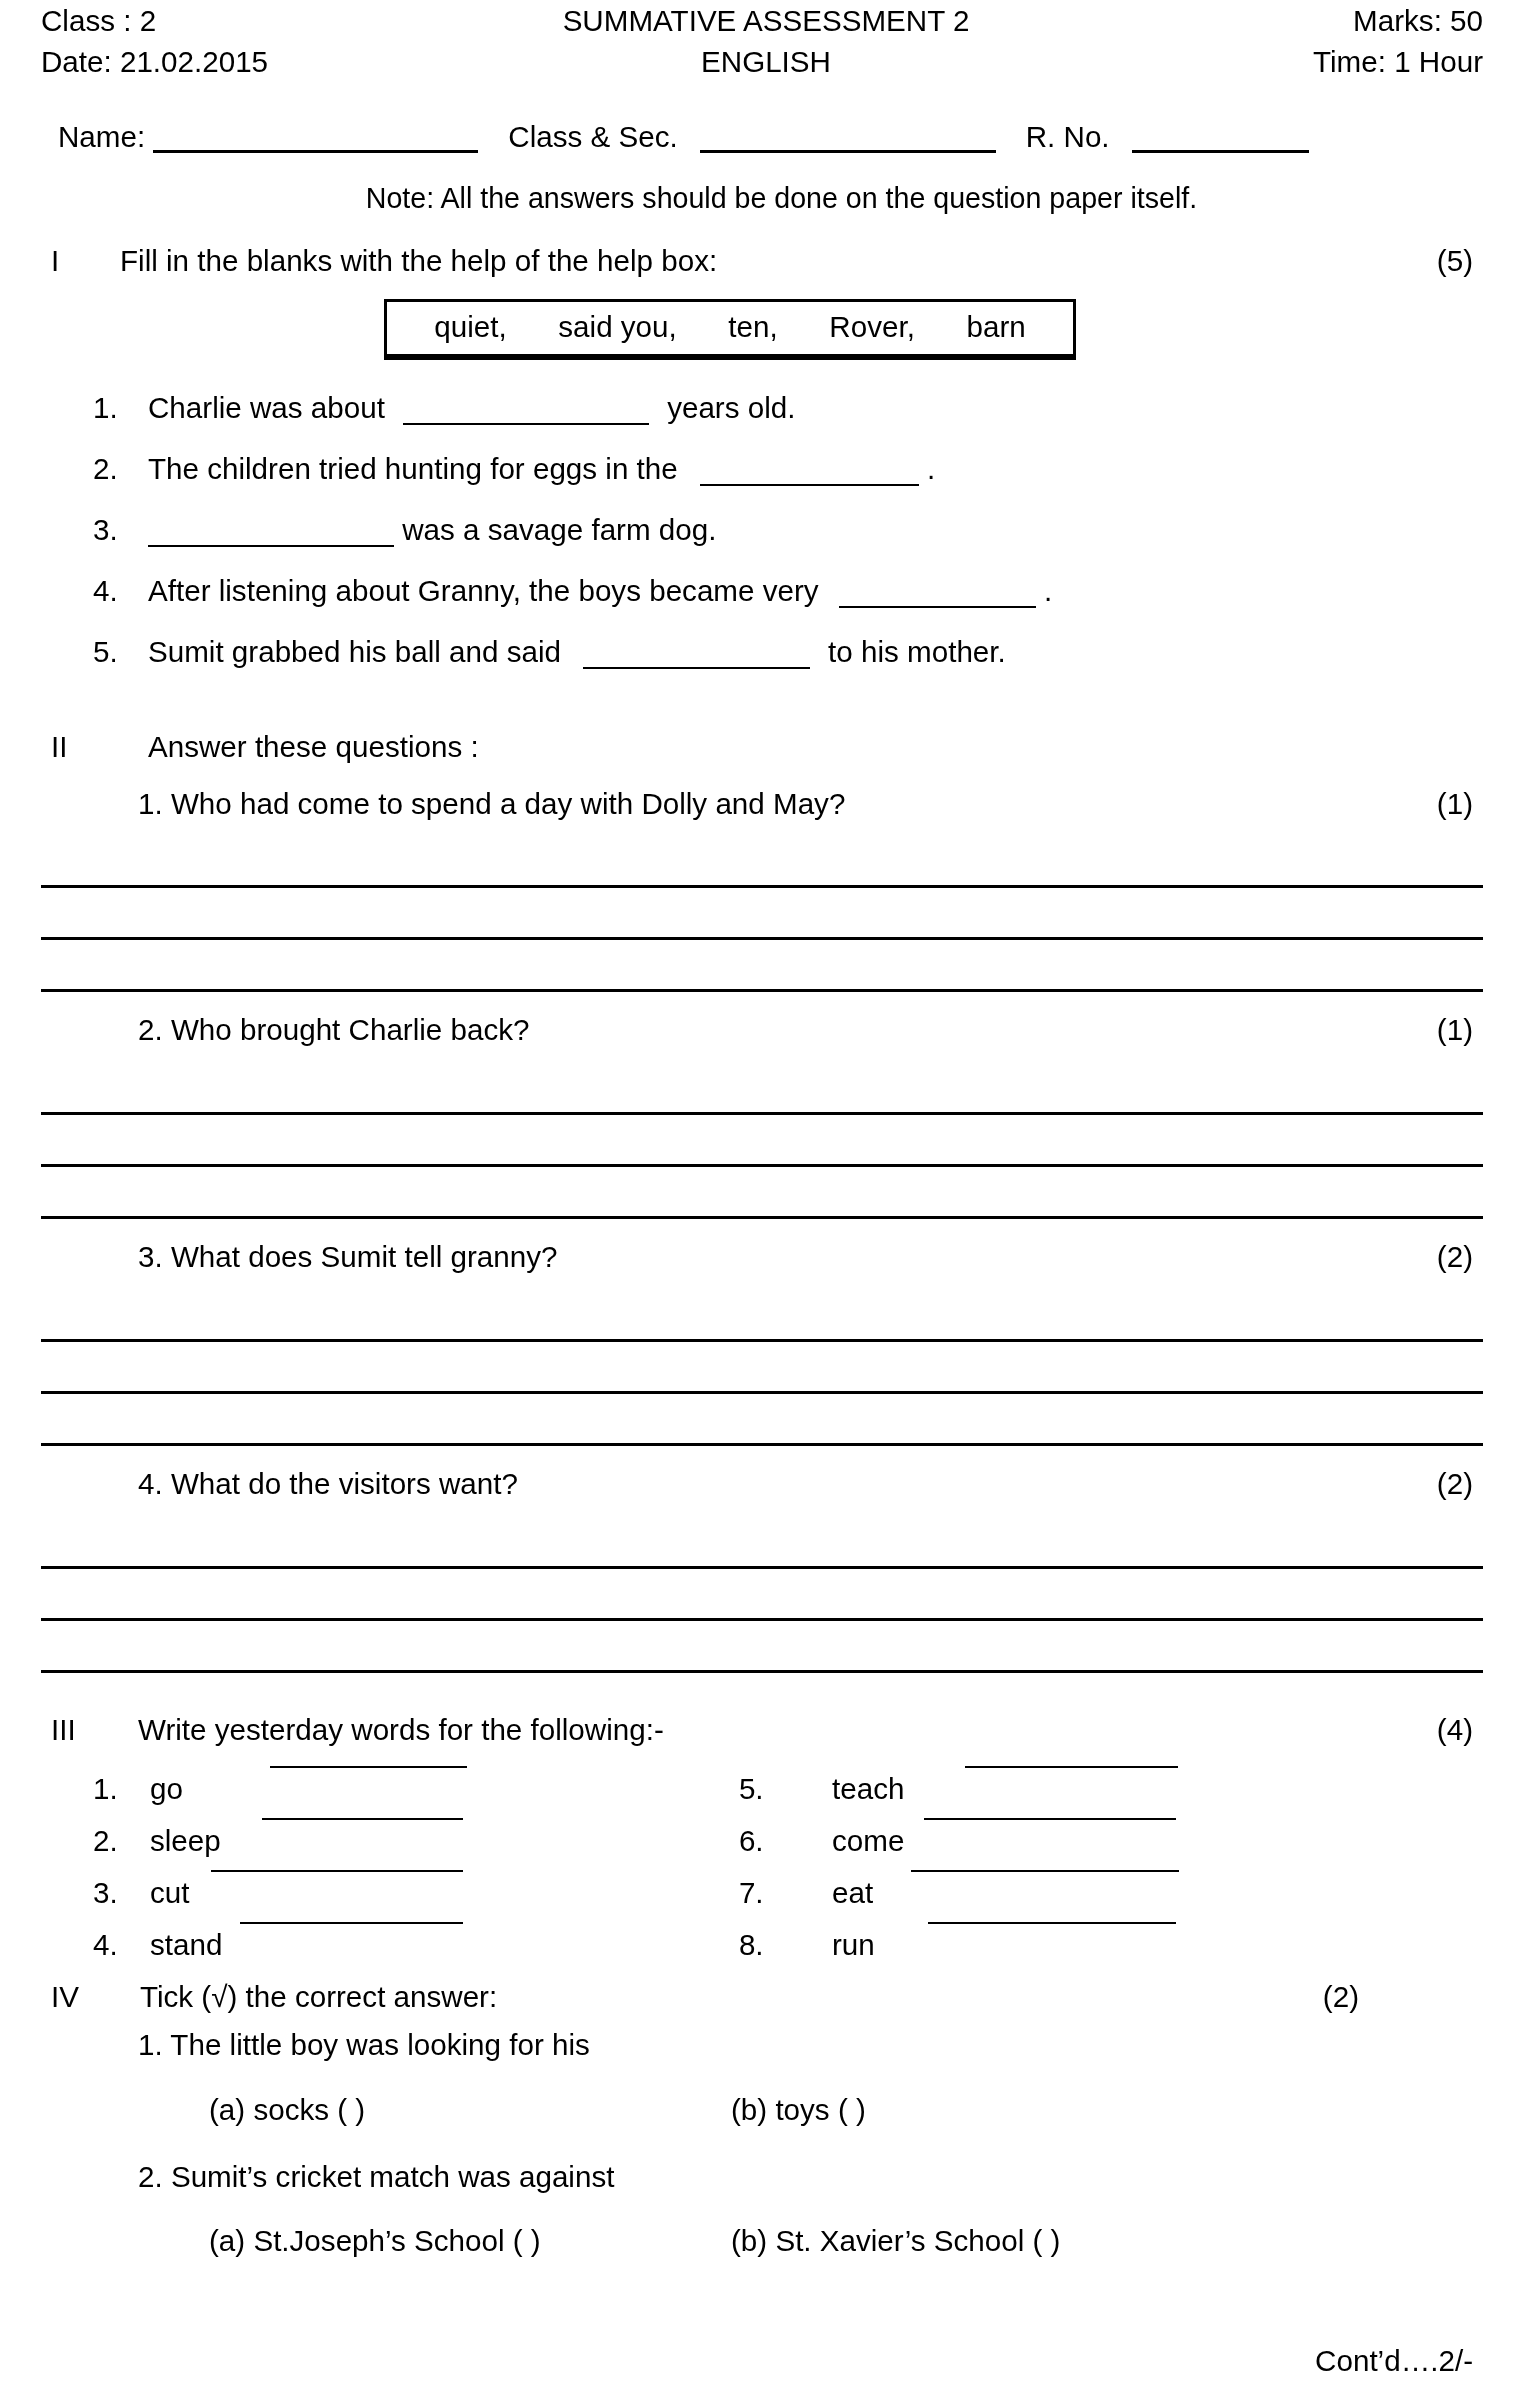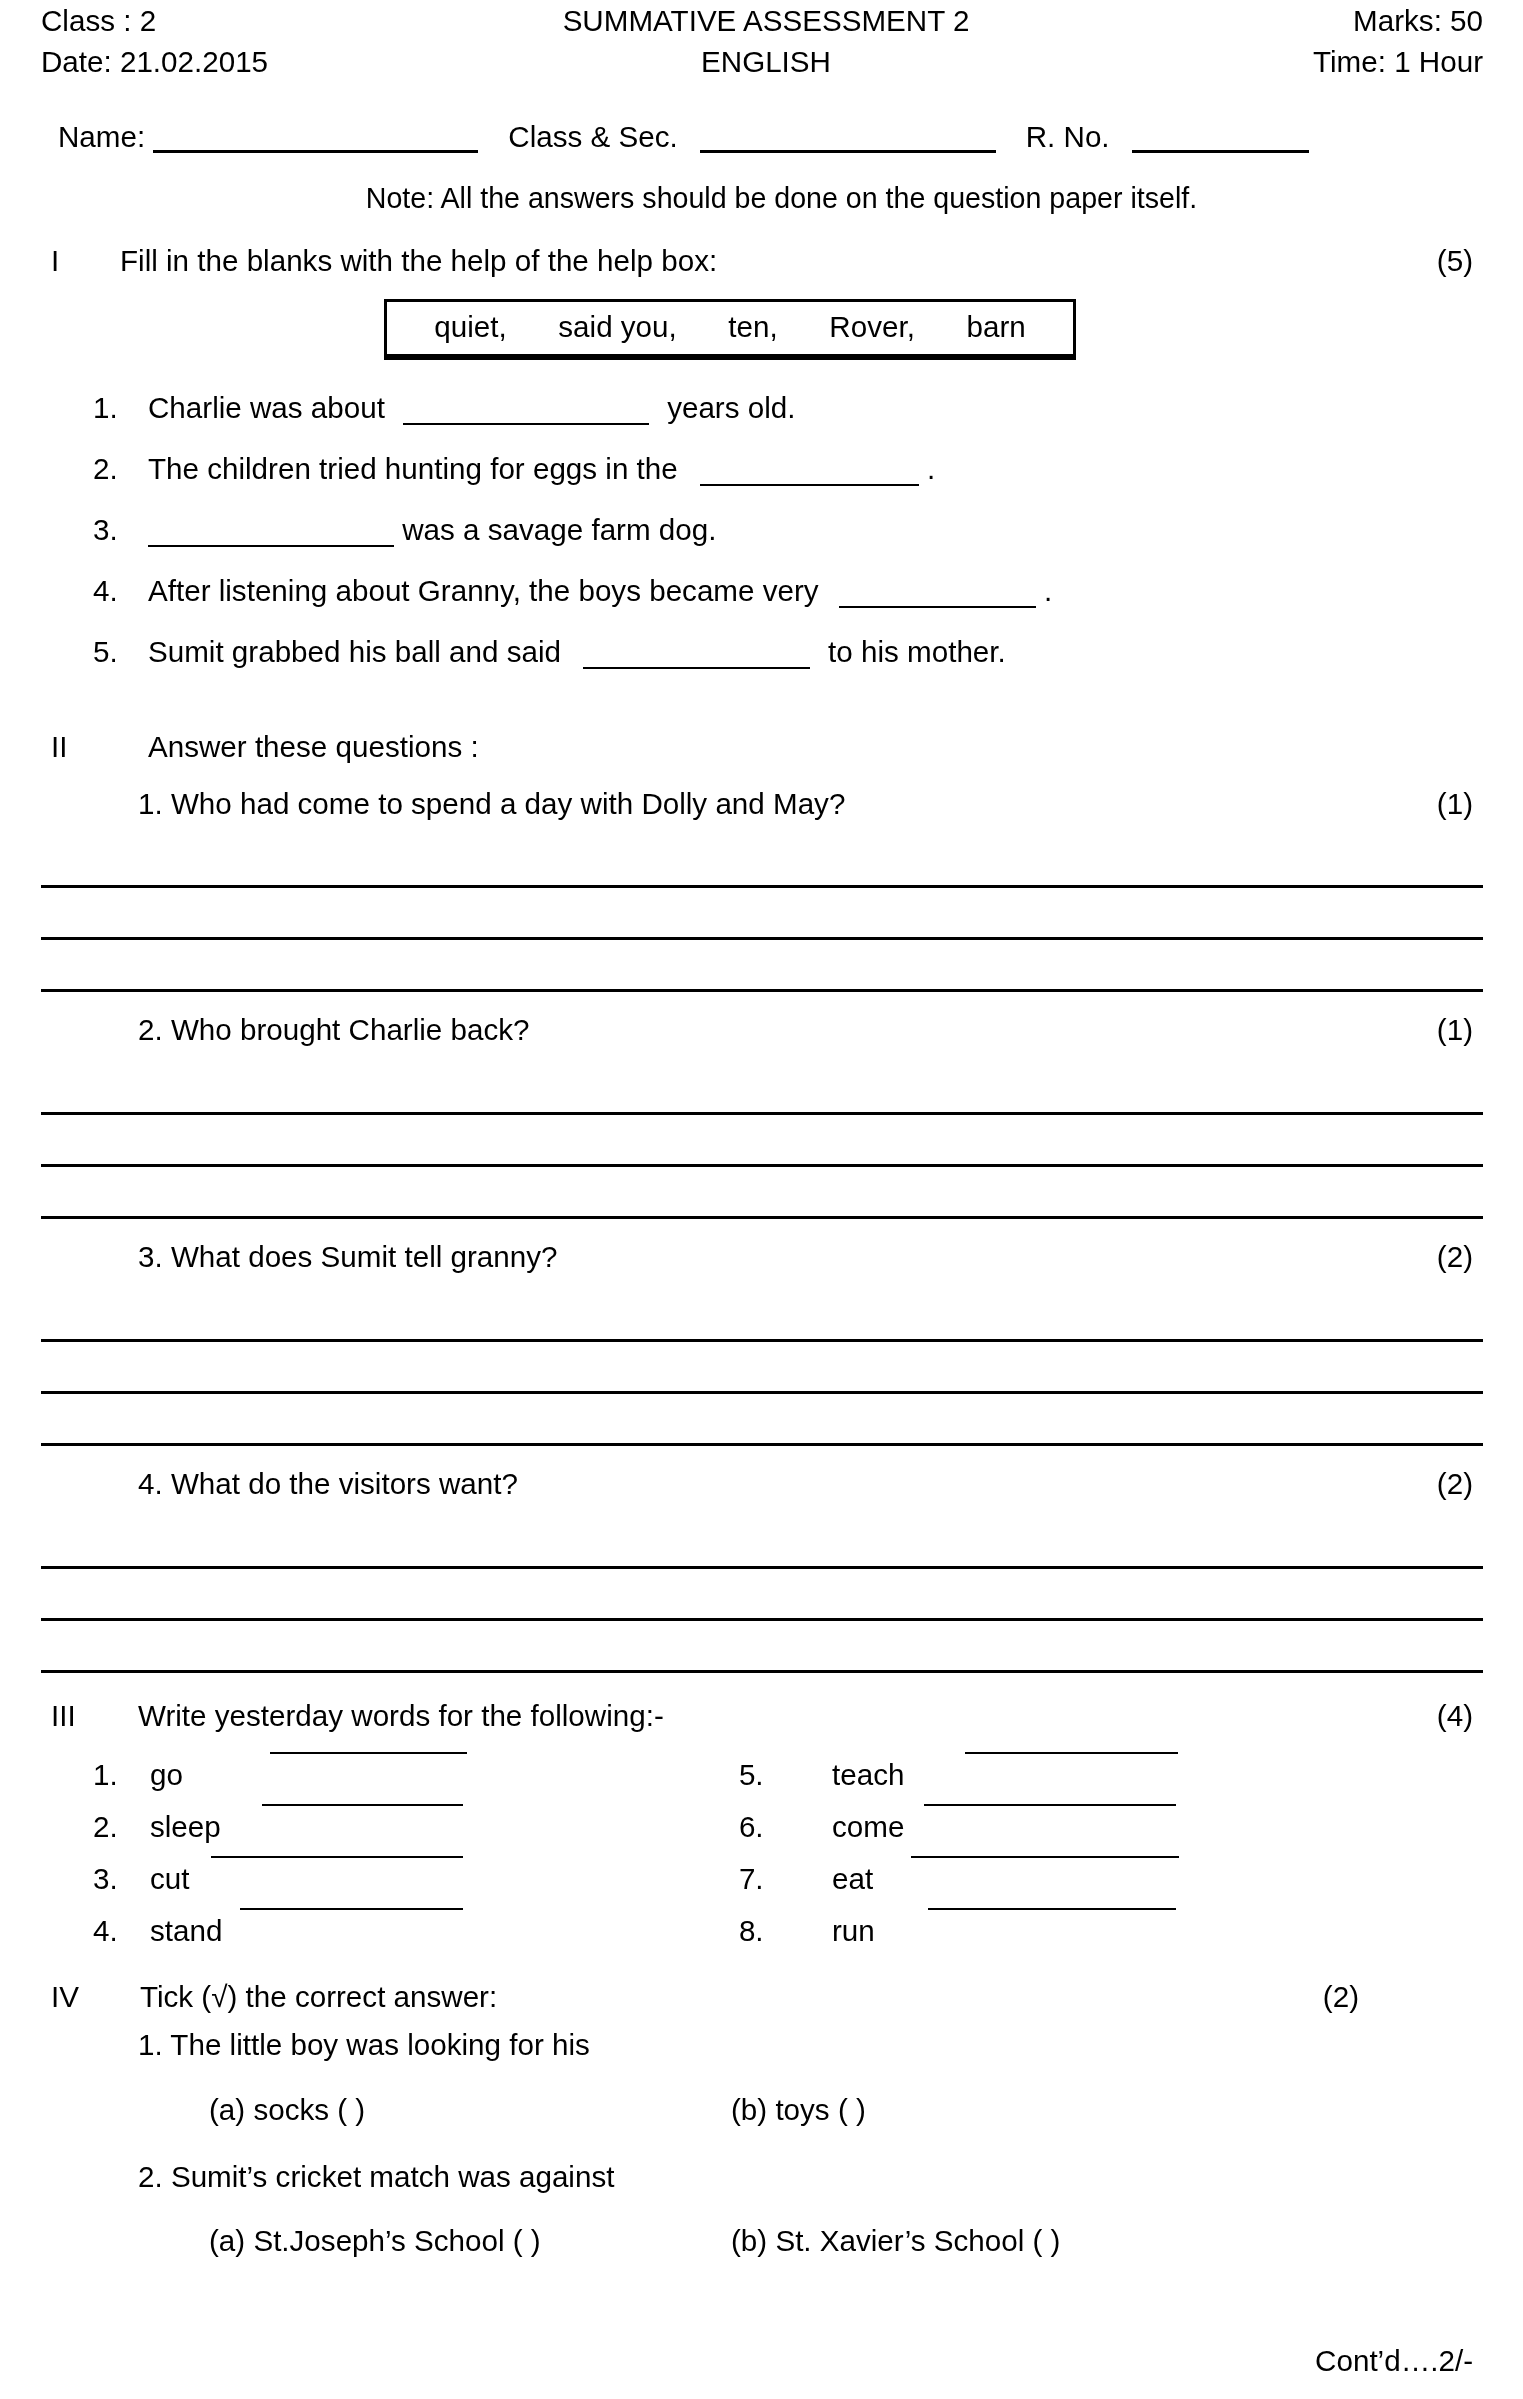--- a/index.html
+++ b/index.html
@@ -337,21 +337,21 @@
       <span class="q-num-text">4.  What do the visitors want?</span>
       <span class="q-marks">(2)</span>
     </div>
     <div class="ans-lines">
       <div class="ans-rule"></div>
       <div class="ans-rule"></div>
       <div class="ans-rule"></div>
     </div>
   </div>
 
-  <div class="sec-head" style="margin-top:23px">
+  <div class="sec-head" style="margin-top:37px">
     <span class="sec-num">III</span>
     <span class="sec-title" style="left:138px">Write yesterday words for the following:-</span>
     <span class="sec-marks">(4)</span>
   </div>
 
   <div class="verbs">
 
     <div class="verb-row">
       <span class="vcol-left">
         <span class="v-num">1.</span>
@@ -399,21 +399,21 @@
       </span>
       <span class="vcol-right">
         <span class="vr-num">8.</span>
         <span class="vr-word">run</span>
         <span class="fill" style="position:absolute;left:199px;top:0;width:248px"></span>
       </span>
     </div>
 
   </div>
 
-  <div class="sec-head" style="margin-top:16px">
+  <div class="sec-head" style="margin-top:2px">
     <span class="sec-num">IV</span>
     <span class="sec-title" style="left:140px">Tick (√) the correct answer:</span>
     <span class="sec-marks" style="right:165px">(2)</span>
   </div>
 
   <div class="tick-block">
     <div class="tick-stem">
       <span class="ts-text">1.  The little boy was looking for his</span>
     </div>
     <div class="tick-opts" style="margin-top:13.8px">

